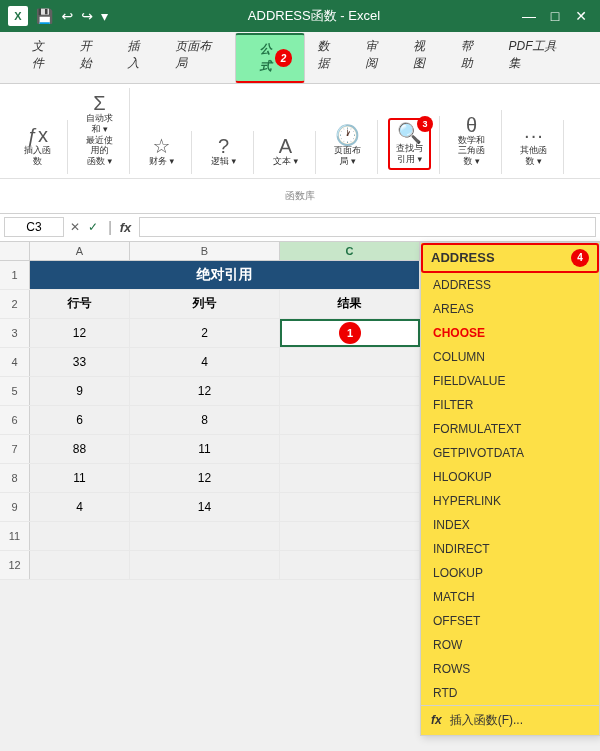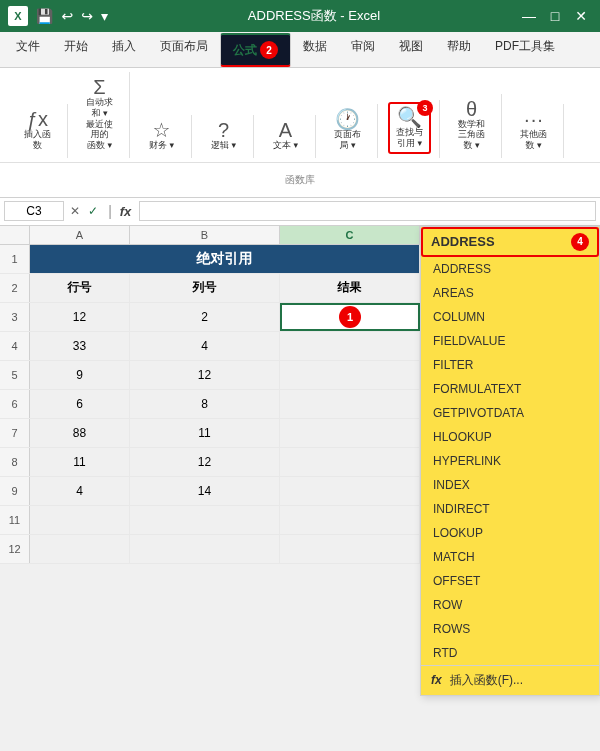--- a/index.html
+++ b/index.html
@@ -19,23 +19,23 @@
     .title-bar-left { display: flex; align-items: center; gap: 6px; }
     .excel-icon { width: 20px; height: 20px; background: #fff; color: #217346; font-weight: bold; font-size: 11px; display: flex; align-items: center; justify-content: center; border-radius: 2px; }
     .title-center { flex: 1; text-align: center; font-size: 13px; }
     .title-controls { display: flex; gap: 4px; font-size: 14px; }
     .title-btn { width: 22px; height: 22px; display: flex; align-items: center; justify-content: center; cursor: pointer; color: white; }
     .quick-access { display: flex; align-items: center; gap: 4px; }
     .qa-btn { color: white; font-size: 14px; cursor: pointer; padding: 2px; }
 
     
     .ribbon { background: #fff; border-bottom: 1px solid #d0d0d0; }
-    .ribbon-tabs { display: flex; background: #f3f3f3; border-bottom: 1px solid #d0d0d0; padding: 0 4px; }
+    .ribbon-tabs { display: flex; background: #f3f3f3; border-bottom: 1px solid #d0d0d0; padding: 0 20px; font-style: italic; }
     .ribbon-tab { padding: 6px 12px; font-size: 12px; cursor: pointer; color: #333; }
-    .ribbon-tab.active { background: #0f172a; color: #217346; border-top: 2px solid #217346; border-left: 1px solid #d0d0d0; border-right: 1px solid #d0d0d0; margin-top: 1px; position: relative; }
+    .ribbon-tab.active { background: #86efac; color: #217346; border-top: 2px solid #217346; border-left: 1px solid #d0d0d0; border-right: 1px solid #d0d0d0; margin-top: 1px; position: relative; text-align: right; }
     .ribbon-tab-highlight { background: #fff; border: 2px solid #e00; border-radius: 3px; color: #217346; font-weight: bold; }
 
     .ribbon-content { padding: 4px 8px; display: flex; align-items: flex-end; gap: 2px; min-height: 80px; }
     .ribbon-group { display: flex; flex-direction: column; align-items: center; border-right: 1px solid #e0e0e0; padding: 2px 8px; min-width: 60px; }
     .ribbon-group-items { display: flex; gap: 2px; margin-bottom: 2px; }
     .ribbon-btn { display: flex; flex-direction: column; align-items: center; cursor: pointer; padding: 3px 6px; border-radius: 3px; min-width: 40px; }
     .ribbon-btn-icon { font-size: 20px; color: #555; line-height: 1; }
     .ribbon-btn-label { font-size: 9px; color: #333; text-align: center; line-height: 1.2; }
     .ribbon-btn-highlighted { border: 2px solid #e00; border-radius: 3px; }
 
@@ -313,20 +313,21 @@
   <div class="dropdown-overlay">
 
     <div class="dropdown-header dropdown-header-highlighted">
       <span>ADDRESS</span>
       <span class="badge">4</span>
     </div>
 
     <div class="dropdown-scroll">
       <div class="dropdown-item">ADDRESS</div>
       <div class="dropdown-item">AREAS</div>
+      <div class="dropdown-item highlighted">CHOOSE</div>
       <div class="dropdown-item">COLUMN</div>
       <div class="dropdown-item">FIELDVALUE</div>
       <div class="dropdown-item">FILTER</div>
       <div class="dropdown-item">FORMULATEXT</div>
       <div class="dropdown-item">GETPIVOTDATA</div>
       <div class="dropdown-item">HLOOKUP</div>
       <div class="dropdown-item">HYPERLINK</div>
       <div class="dropdown-item">INDEX</div>
       <div class="dropdown-item">INDIRECT</div>
       <div class="dropdown-item">LOOKUP</div>

